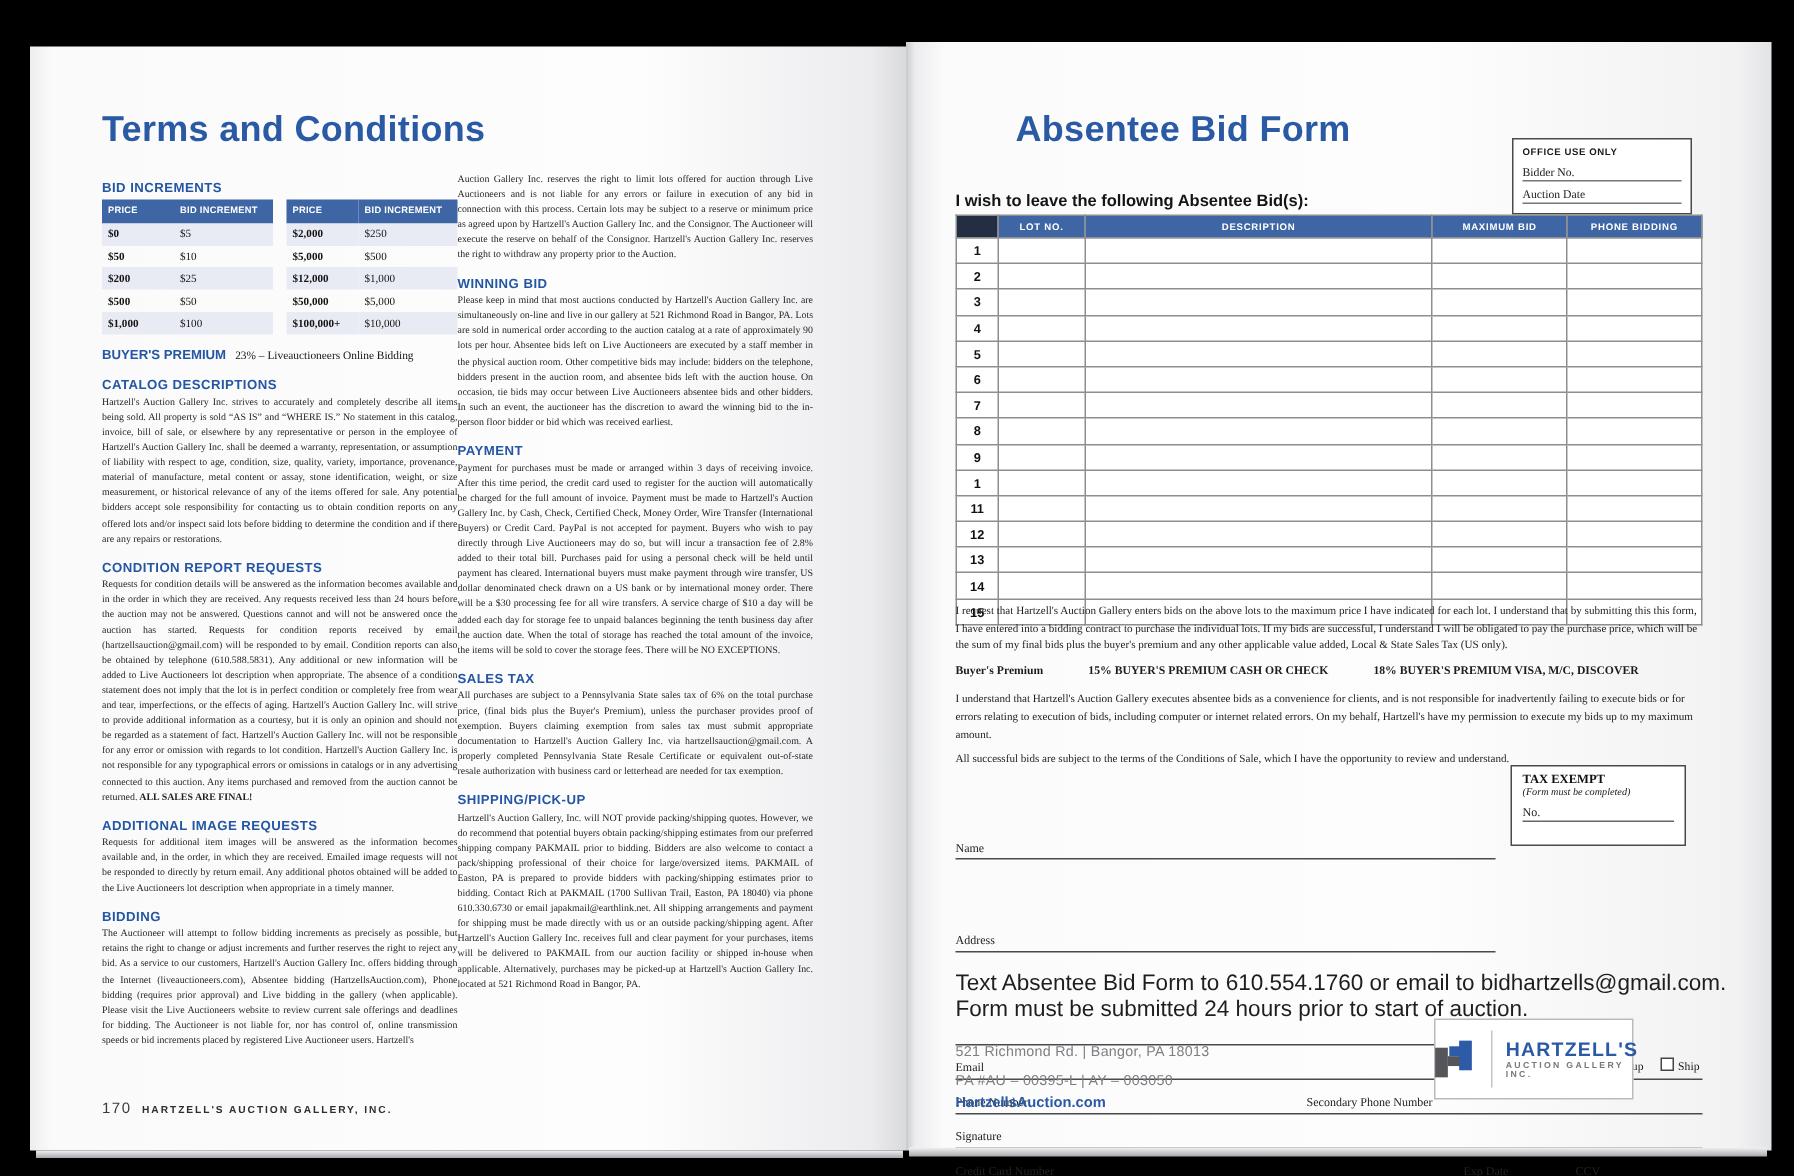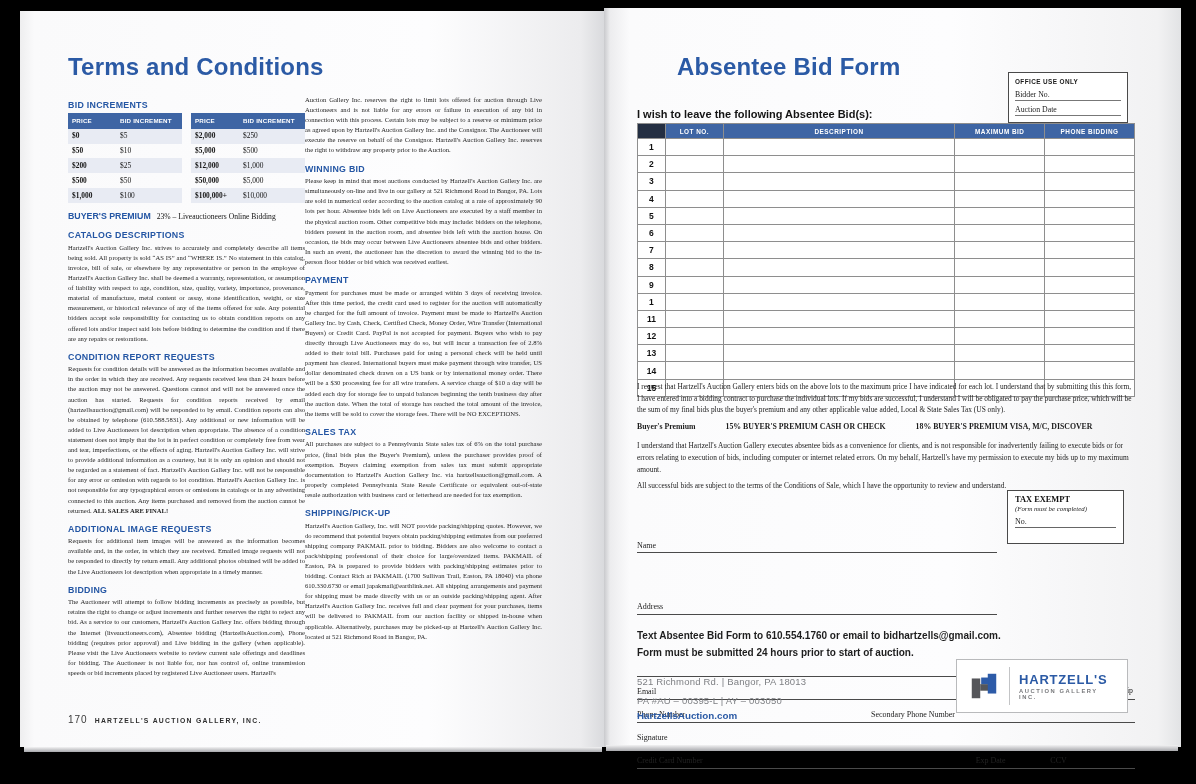--- a/index.html
+++ b/index.html
@@ -1,18 +1,18 @@
 <!DOCTYPE html>
 <html><head>
 <meta charset="utf-8">
 <style>
   html,body{margin:0;padding:0;}
   body{width:1196px;height:784px;background:#000;position:relative;overflow:hidden;
        font-family:"Liberation Sans",sans-serif;}
-  .spread{position:absolute;left:20px;top:8px;width:1161px;height:741px;}
+  .spread{position:absolute;left:20px;top:28px;width:1161px;height:741px;}
   .page{position:absolute;background:#fbfbfc;}
   .page-left{left:0;top:3px;width:584px;height:736px;
     background:linear-gradient(to right,#eeeeef 0,#fafafb 14px,#fdfdfe 70%,#ececee 96%,#d9dadd 100%);}
   .page-right{left:584px;top:0;width:577px;height:739px;
     background:linear-gradient(to right,#c9cacd 0,#ececee 6px,#fbfbfc 26px,#fdfdfe 60%,#f2f2f3 96%,#e2e3e5 100%);}
   .stack{position:absolute;height:5px;background:linear-gradient(to bottom,#f2f2f3,#a7a8ac);}
   .stack-l{left:4px;top:739px;width:578px;}
   .stack-r{left:586px;top:737px;width:572px;height:6px;}
 
   
@@ -65,25 +65,25 @@
   .f-exp{position:absolute;left:68%;top:0;}
   .f-ccv{position:absolute;left:83%;top:0;}
   .cbgroup{position:absolute;right:2px;top:-1px;display:flex;gap:11px;font-size:7.8px;color:#1c1c1c;}
   .cb{width:7px;height:7px;border:1px solid #444;display:inline-block;vertical-align:-1px;
       margin-right:3px;background:#fff;}
   .tax-box{position:absolute;left:403px;top:482px;width:117px;height:54px;border:1.5px solid #4a4a4a;
            background:#fff;padding:4px 7px;box-sizing:border-box;font-family:"Liberation Serif",serif;}
   .tx-h{font-weight:bold;font-size:8.4px;color:#111;}
   .tx-sub{font-style:italic;font-size:6.8px;color:#222;margin-top:1px;}
   .tx-no{font-size:8px;color:#222;border-bottom:1px solid #666;margin-top:5px;padding-bottom:1px;}
-  .rp-submit{position:absolute;left:33px;top:619px;font-weight:bold;font-size:10px;line-height:17px;color:#1e1e1e;}
+  .rp-submit{position:absolute;left:33px;top:619px;font-weight:normal;font-size:15px;line-height:17px;color:#1e1e1e;}
   .rp-addr{position:absolute;left:33px;top:665px;font-size:9.5px;line-height:18.5px;color:#7d7f83;letter-spacing:.2px;}
   .rp-web{position:absolute;left:33px;top:702px;font-weight:bold;font-size:9.8px;color:#2b5aa5;}
-  .logo-box{position:absolute;left:352px;top:651px;width:172px;height:54px;background:#fff;
-            border:1px solid #b9babc;display:flex;align-items:center;padding:0 11px;box-sizing:border-box;gap:9px;}
+  .logo-box{position:absolute;left:352px;top:651px;width:133px;height:54px;background:#fff;
+            border:1px solid #b9babc;display:flex;align-items:center;padding:0 11px;box-sizing:border-box;gap:9px;justify-content:center;}
   .h-mark{width:32px;height:32px;flex:none;}
   .logo-div{width:1px;height:38px;background:#c3c4c6;flex:none;}
   .logo-name{font-weight:bold;font-size:13px;color:#2b5aa5;letter-spacing:.8px;line-height:13px;}
   .logo-tag{font-size:5.8px;color:#77787b;letter-spacing:1.55px;margin-top:2px;font-weight:bold;}
 </style>
 </head>
 <body>
 
 <div class="spread">
 

